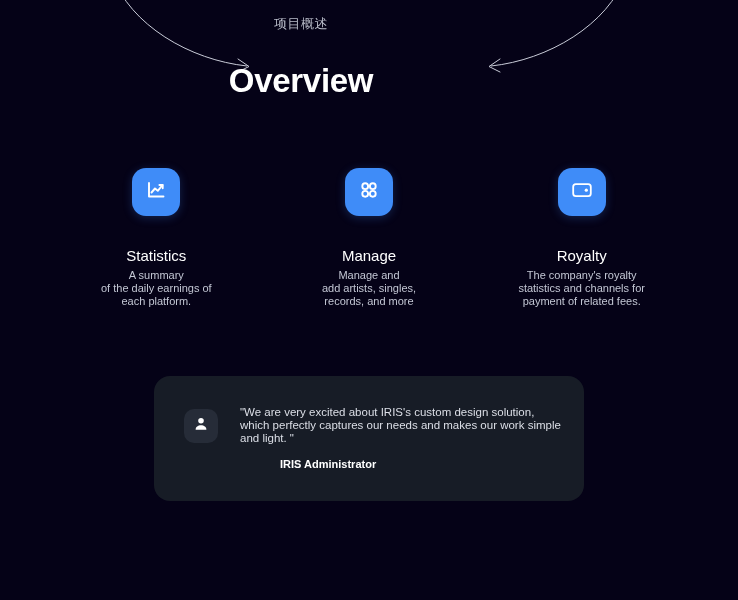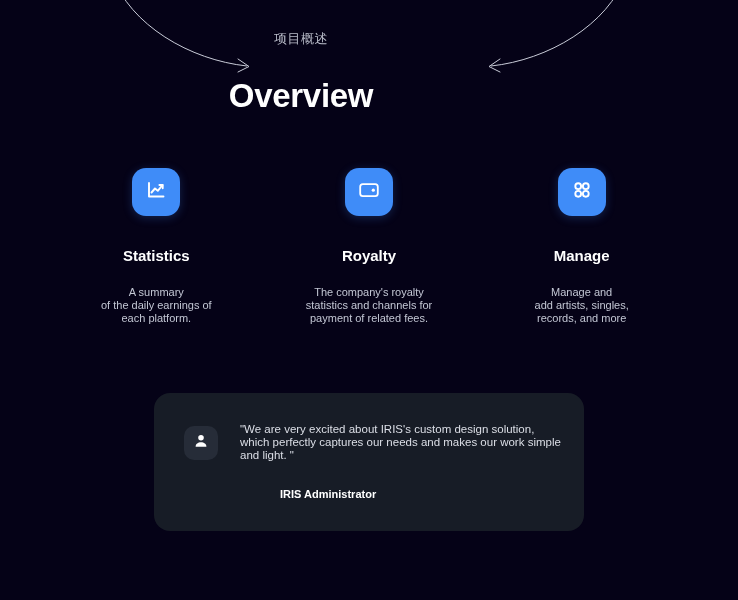--- a/index.html
+++ b/index.html
@@ -15,21 +15,21 @@
     font-family: "Liberation Sans", sans-serif;
     color: #ffffff;
     position: relative;
   }
 
   
   .header {
     position: relative;
     width: 602px;
     height: 140px;
-    padding-top: 30px;
+    padding-top: 15px;
     text-align: center;
   }
 
   .arrows {
     position: absolute;
     top: 0;
     left: 0;
     width: 738px;
     height: 140px;
     pointer-events: none;
@@ -78,26 +78,26 @@
     display: flex;
     align-items: center;
     justify-content: center;
     box-shadow: 0 2px 10px rgba(63,140,248,0.25);
   }
 
   .feature-title {
     margin-top: 31px;
     font-size: 15px;
     line-height: 18px;
-    font-weight: 700;
+    font-weight: 400;
     color: #ffffff;
   }
 
   .feature-desc {
-    margin-top: 21px;
+    margin-top: 4px;
     font-size: 11px;
     line-height: 13px;
     color: #c3c7d4;
     max-width: 135px;
     white-space: pre-line;
   }
 
   
   .testimonial-wrap {
     width: 738px;
@@ -129,21 +129,21 @@
     flex: 1 1 auto;
   }
 
   .quote {
     font-size: 11.5px;
     line-height: 13px;
     color: #dcdfe7;
   }
 
   .author {
-    margin-top: 26px;
+    margin-top: 13px;
     font-size: 11px;
     line-height: 13px;
     font-weight: 700;
     color: #ffffff;
     padding-left: 40px;
   }
 </style>
 </head>
 <body>
 
@@ -173,54 +173,54 @@
           <path d="M5 5 L5 18.5 L19.5 18.5"></path>
           <path d="M7.5 14.5 L11 10.5 L13.8 12.8 L18.5 7"></path>
           <path d="M15.4 7 L18.7 7 L18.7 10.2"></path>
         </svg>
       </span>
     </div>
     <div class="feature-title">Statistics</div>
     <div class="feature-desc">A summary
 of the daily earnings of
 each platform.</div>
-  </div>
-
-  <div class="feature">
-    <div class="feature-icon">
-      <span>
-        <svg width="24" height="24" viewBox="0 0 24 24" fill="none" stroke="#ffffff" stroke-width="1.8" stroke-linecap="round" stroke-linejoin="round">
-          <rect x="3.2" y="6.2" width="17.6" height="12" rx="2.6"></rect>
-          <circle cx="16.3" cy="12.2" r="1.6" fill="#ffffff" stroke="none"></circle>
-        </svg>
-      </span>
-    </div>
-    <div class="feature-title">Royalty</div>
-    <div class="feature-desc">The company's royalty
-statistics and channels for
-payment of related fees.</div>
   </div>
 
   <div class="feature">
     <div class="feature-icon">
       <span>
         <svg width="24" height="24" viewBox="0 0 24 24" fill="none" stroke="#ffffff" stroke-width="1.9">
           <circle cx="8.2" cy="8.2" r="2.9"></circle>
           <circle cx="15.8" cy="8.2" r="2.9"></circle>
           <circle cx="8.2" cy="15.8" r="2.9"></circle>
           <circle cx="15.8" cy="15.8" r="2.9"></circle>
         </svg>
       </span>
     </div>
     <div class="feature-title">Manage</div>
     <div class="feature-desc">Manage and
 add artists, singles,
 records, and more</div>
   </div>
 
+  <div class="feature">
+    <div class="feature-icon">
+      <span>
+        <svg width="24" height="24" viewBox="0 0 24 24" fill="none" stroke="#ffffff" stroke-width="1.8" stroke-linecap="round" stroke-linejoin="round">
+          <rect x="3.2" y="6.2" width="17.6" height="12" rx="2.6"></rect>
+          <circle cx="16.3" cy="12.2" r="1.6" fill="#ffffff" stroke="none"></circle>
+        </svg>
+      </span>
+    </div>
+    <div class="feature-title">Royalty</div>
+    <div class="feature-desc">The company's royalty
+statistics and channels for
+payment of related fees.</div>
+  </div>
+
 
 </div>
 
 <div class="testimonial-wrap">
   <div class="testimonial">
 
     <div class="avatar">
       <span>
         <svg width="18" height="18" viewBox="0 0 24 24" fill="#ffffff">
           <circle cx="12" cy="7.6" r="3.7"></circle>

